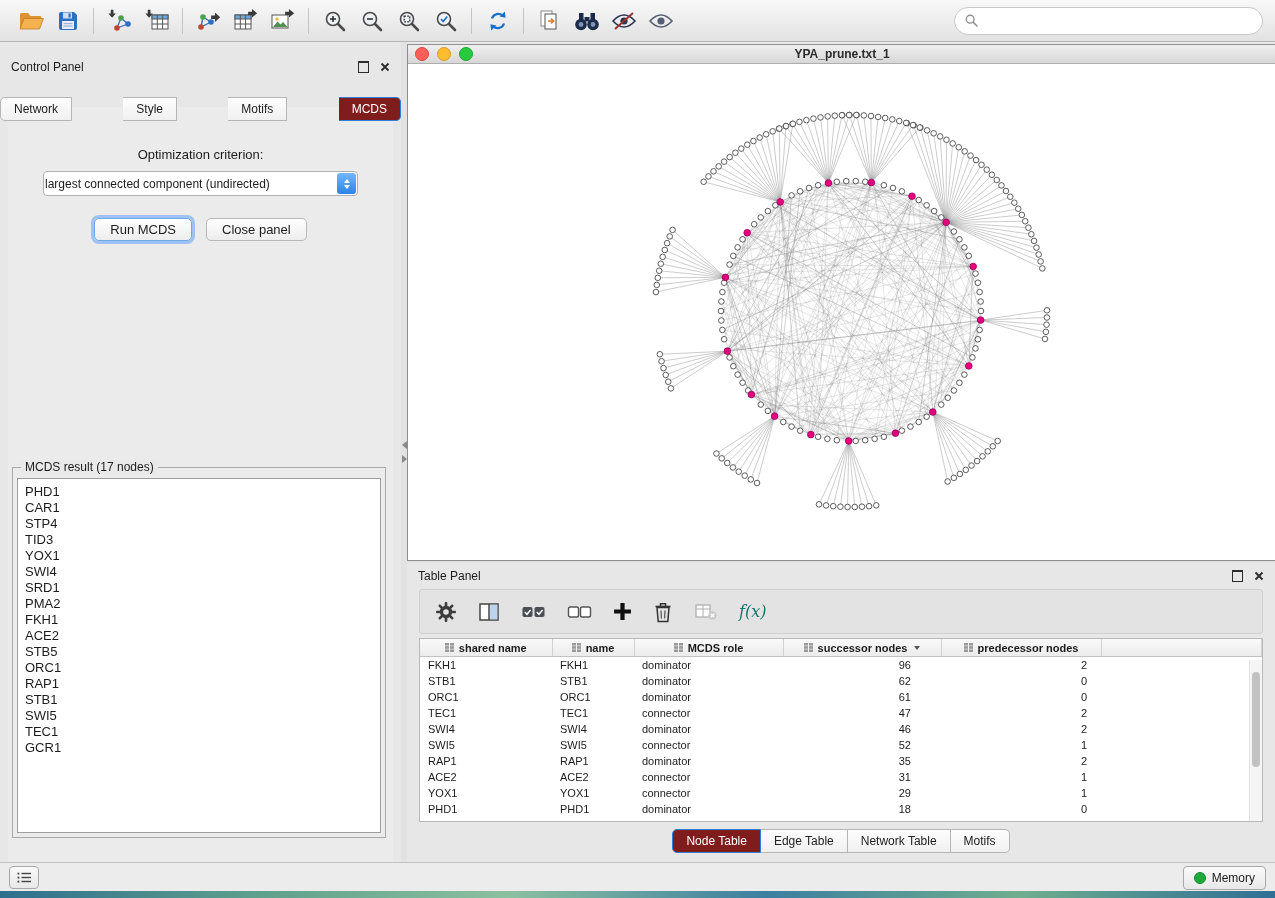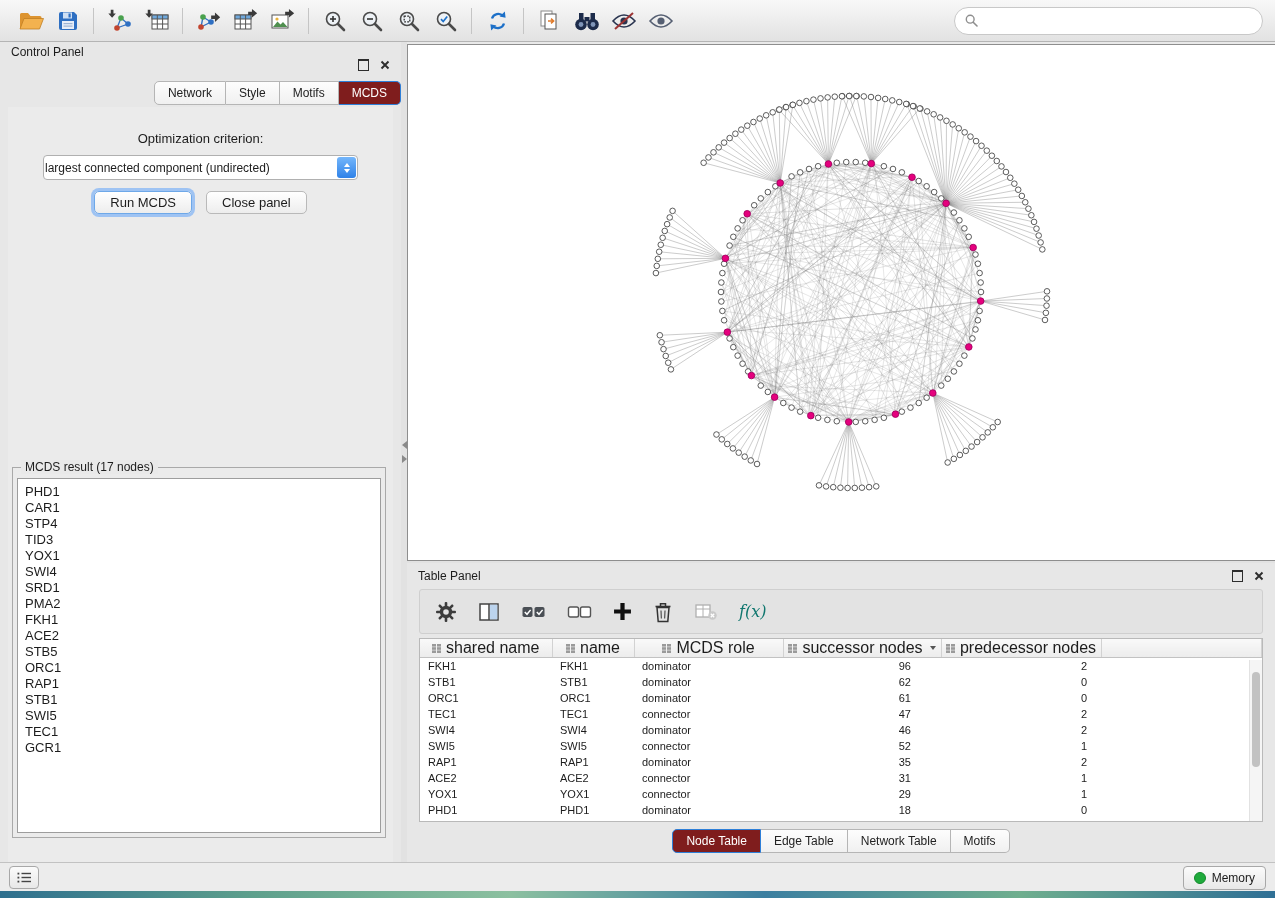--- a/index.html
+++ b/index.html
@@ -8,35 +8,35 @@
 
   
   .toolbar{position:absolute;top:0;left:0;right:0;height:41px;background:linear-gradient(#f8f8f8,#e2e2e2);border-bottom:1px solid #b4b4b4;display:flex;align-items:center;padding:0 12px;z-index:5;}
   .tool-btn{width:37px;height:32px;display:flex;align-items:center;justify-content:center;flex:0 0 auto;border-radius:4px;}
   .tool-sep{width:1px;height:26px;background:#c5c5c5;margin:0 7px;flex:0 0 auto;}
   .toolbar-search{margin-left:auto;display:flex;align-items:center;width:287px;height:26px;background:#fff;border:1px solid #c8c8c8;border-radius:14px;padding:0 10px;gap:6px;}
   .toolbar-search input{border:none;outline:none;flex:1;font-size:12px;background:transparent;font-family:inherit;}
 
   
   .control-panel{position:absolute;top:41px;left:0;width:401px;height:821px;background:#e7e7e7;border-right:1px solid #b9b9b9;}
-  .panel-header{height:28px;display:flex;padding:4px 11px;font-size:12px;flex-direction:column;}
+  .panel-header{height:28px;display:flex;align-items:center;padding:12px 11px;font-size:12px;}
   .panel-controls{margin-left:auto;display:flex;gap:11px;align-items:center;}
   .float-icon{width:9px;height:9px;border:1px solid #2d2d2d;border-top-width:2px;display:inline-block;}
   .tab-pane{position:absolute;left:8px;right:8px;top:66px;bottom:0;background:#ebebeb;}
-  .seg-tabs{display:flex;justify-content:flex-end;margin-top:4px;position:relative;z-index:2;}
+  .seg-tabs{display:flex;justify-content:space-between;margin-top:4px;position:relative;z-index:2;}
   .seg-tab{font-size:12px;padding:4px 13px;background:linear-gradient(#fdfdfd,#f0f0f0);border:1px solid #b5b5b5;border-left:none;color:#222;cursor:default;}
   .seg-tab:first-child{border-left:1px solid #b5b5b5;border-radius:5px 0 0 5px;}
   .seg-tab:last-child{border-radius:0 5px 5px 0;}
   .seg-tab.active{background:#7f1d1d;color:#fff;border-color:#2e7fd8;}
   .opt-label{text-align:center;font-size:13px;margin-top:26px;position:relative;z-index:2;}
   .dropdown{margin:9px auto 0;width:312px;height:23px;background:#fff;border:1px solid #b0b0b0;border-radius:4px;display:flex;align-items:center;font-size:12px;padding-left:1px;position:relative;z-index:2;}
   .dropdown .stepper{position:absolute;right:1px;top:1px;bottom:1px;width:19px;background:linear-gradient(#74b6fb,#2f82e8);border-radius:3px;display:flex;flex-direction:column;align-items:center;justify-content:center;gap:2px;}
   .chev-up{width:0;height:0;border-left:3.5px solid transparent;border-right:3.5px solid transparent;border-bottom:4.5px solid #fff;}
   .chev-down{width:0;height:0;border-left:3.5px solid transparent;border-right:3.5px solid transparent;border-top:4.5px solid #fff;}
-  .btn-row{display:flex;justify-content:center;gap:14px;margin-top:11px;position:relative;z-index:2;}
+  .btn-row{display:flex;justify-content:center;gap:14px;margin-top:22px;position:relative;z-index:2;}
   .mac-btn{font-size:13px;font-family:inherit;padding:3px 15px;background:linear-gradient(#ffffff,#ededed);border:1px solid #b9b9b9;border-radius:5px;color:#1c1c1c;}
   .mac-btn.focused{box-shadow:0 0 0 3px rgba(94,162,250,.55);border-color:#6ea8e8;}
   .group-box{position:absolute;left:12px;right:15px;top:426px;bottom:24px;border:1px solid #a9a9a9;z-index:2;}
   .group-title{position:absolute;top:-8px;left:8px;background:#e9e9e9;padding:0 4px;font-size:12px;}
   .result-list{position:absolute;left:4px;right:4px;top:10px;bottom:4px;background:#fff;border:1px solid #9d9d9d;overflow:hidden;font-size:13px;line-height:16px;padding:5px 7px;}
   .result-item{height:16px;}
 
   
   .vsplitter{position:absolute;left:401px;top:41px;width:6px;height:821px;background:#e2e2e2;display:flex;flex-direction:column;align-items:center;justify-content:center;gap:6px;}
   .tri-l{width:0;height:0;border-top:4px solid transparent;border-bottom:4px solid transparent;border-right:5px solid #8a8a8a;}
@@ -56,21 +56,21 @@
   .net-canvas svg{position:absolute;left:0;top:0;}
 
   
   .table-panel{position:absolute;left:407px;top:563px;width:868px;height:299px;background:#e7e7e7;}
   .tp-header{height:25px;display:flex;align-items:center;padding:0 11px;font-size:12px;text-align:right;}
   .tp-toolbar{margin:1px 12px 0;height:43px;background:#e3e3e3;border:1px solid #cfcfcf;border-radius:3px;display:flex;align-items:center;gap:21px;padding:0 15px;}
   .tp-tool{display:flex;align-items:center;justify-content:center;}
   .fx-label{font-family:"DejaVu Serif","Liberation Serif",serif;font-style:italic;font-size:16px;color:#0f766e;}
   .tp-table-wrap{margin:4px 12px 0;height:182px;background:#fff;border:1px solid #b9b9b9;position:relative;overflow:hidden;}
   table{border-collapse:collapse;width:100%;table-layout:fixed;}
-  thead th{height:17px;background:linear-gradient(#f9f9f9,#ececec);border-right:1px solid #d2d2d2;border-bottom:1px solid #c2c2c2;font-weight:normal;font-size:16px;padding:0;}
+  thead th{height:17px;background:linear-gradient(#f9f9f9,#ececec);border-right:1px solid #d2d2d2;border-bottom:1px solid #c2c2c2;font-weight:bold;font-size:11px;padding:0;}
   .th-inner{display:flex;align-items:center;justify-content:center;gap:5px;}
   .sort-chev{width:0;height:0;border-left:3.5px solid transparent;border-right:3.5px solid transparent;border-top:4.5px solid #555;margin-left:2px;}
   tbody td{height:16px;font-size:11px;padding:0 0 0 8px;white-space:nowrap;overflow:hidden;}
   td.num-succ{text-align:right;padding:0 30px 0 0;}
   td.num-pred{text-align:right;padding:0 14px 0 0;}
   .scrollbar{position:absolute;right:0;top:21px;bottom:0;width:12px;background:#f5f5f5;border-left:1px solid #e2e2e2;}
   .thumb{position:absolute;top:12px;left:2px;width:8px;height:95px;background:#c2c2c2;border-radius:4px;}
   .tp-tabs{display:flex;justify-content:center;margin-top:7px;}
 
   
@@ -291,20 +291,28 @@
     </div>
   </div>
 
   <div class="vsplitter">
     <span class="tri-l"></span>
     <span class="tri-r"></span>
   </div>
   <div class="hsplitter"></div>
 
   <div class="network-window">
+    <div class="net-titlebar">
+      <div class="traffic">
+        <span class="light red"></span>
+        <span class="light yellow"></span>
+        <span class="light green"></span>
+      </div>
+      <div class="net-title">YPA_prune.txt_1</div>
+    </div>
     <div class="net-canvas">
       <svg id="graph-svg" width="866" height="496" viewBox="0 0 866 496">
           <g>
             <line x1="538.0759812104922" y1="158.3402131918752" x2="321.57790586476875" y2="200.55998432585278" stroke="rgba(110,110,110,0.28)" stroke-width="0.6"></line>
             <line x1="538.0759812104922" y1="158.3402131918752" x2="518.6416590225339" y2="352.7276662956235" stroke="rgba(110,110,110,0.28)" stroke-width="0.6"></line>
             <line x1="538.0759812104922" y1="158.3402131918752" x2="375.2777557365691" y2="357.96710157485506" stroke="rgba(110,110,110,0.28)" stroke-width="0.6"></line>
             <line x1="538.0759812104922" y1="158.3402131918752" x2="502.44150202960304" y2="131.38552064527255" stroke="rgba(110,110,110,0.28)" stroke-width="0.6"></line>
             <line x1="538.0759812104922" y1="158.3402131918752" x2="314.38536215023566" y2="265.9281518055506" stroke="rgba(110,110,110,0.28)" stroke-width="0.6"></line>
             <line x1="538.0759812104922" y1="158.3402131918752" x2="428.78174291087635" y2="117.77987321880704" stroke="rgba(110,110,110,0.28)" stroke-width="0.6"></line>
             <line x1="538.0759812104922" y1="158.3402131918752" x2="346.1796162433084" y2="333.7514454588911" stroke="rgba(110,110,110,0.28)" stroke-width="0.6"></line>

